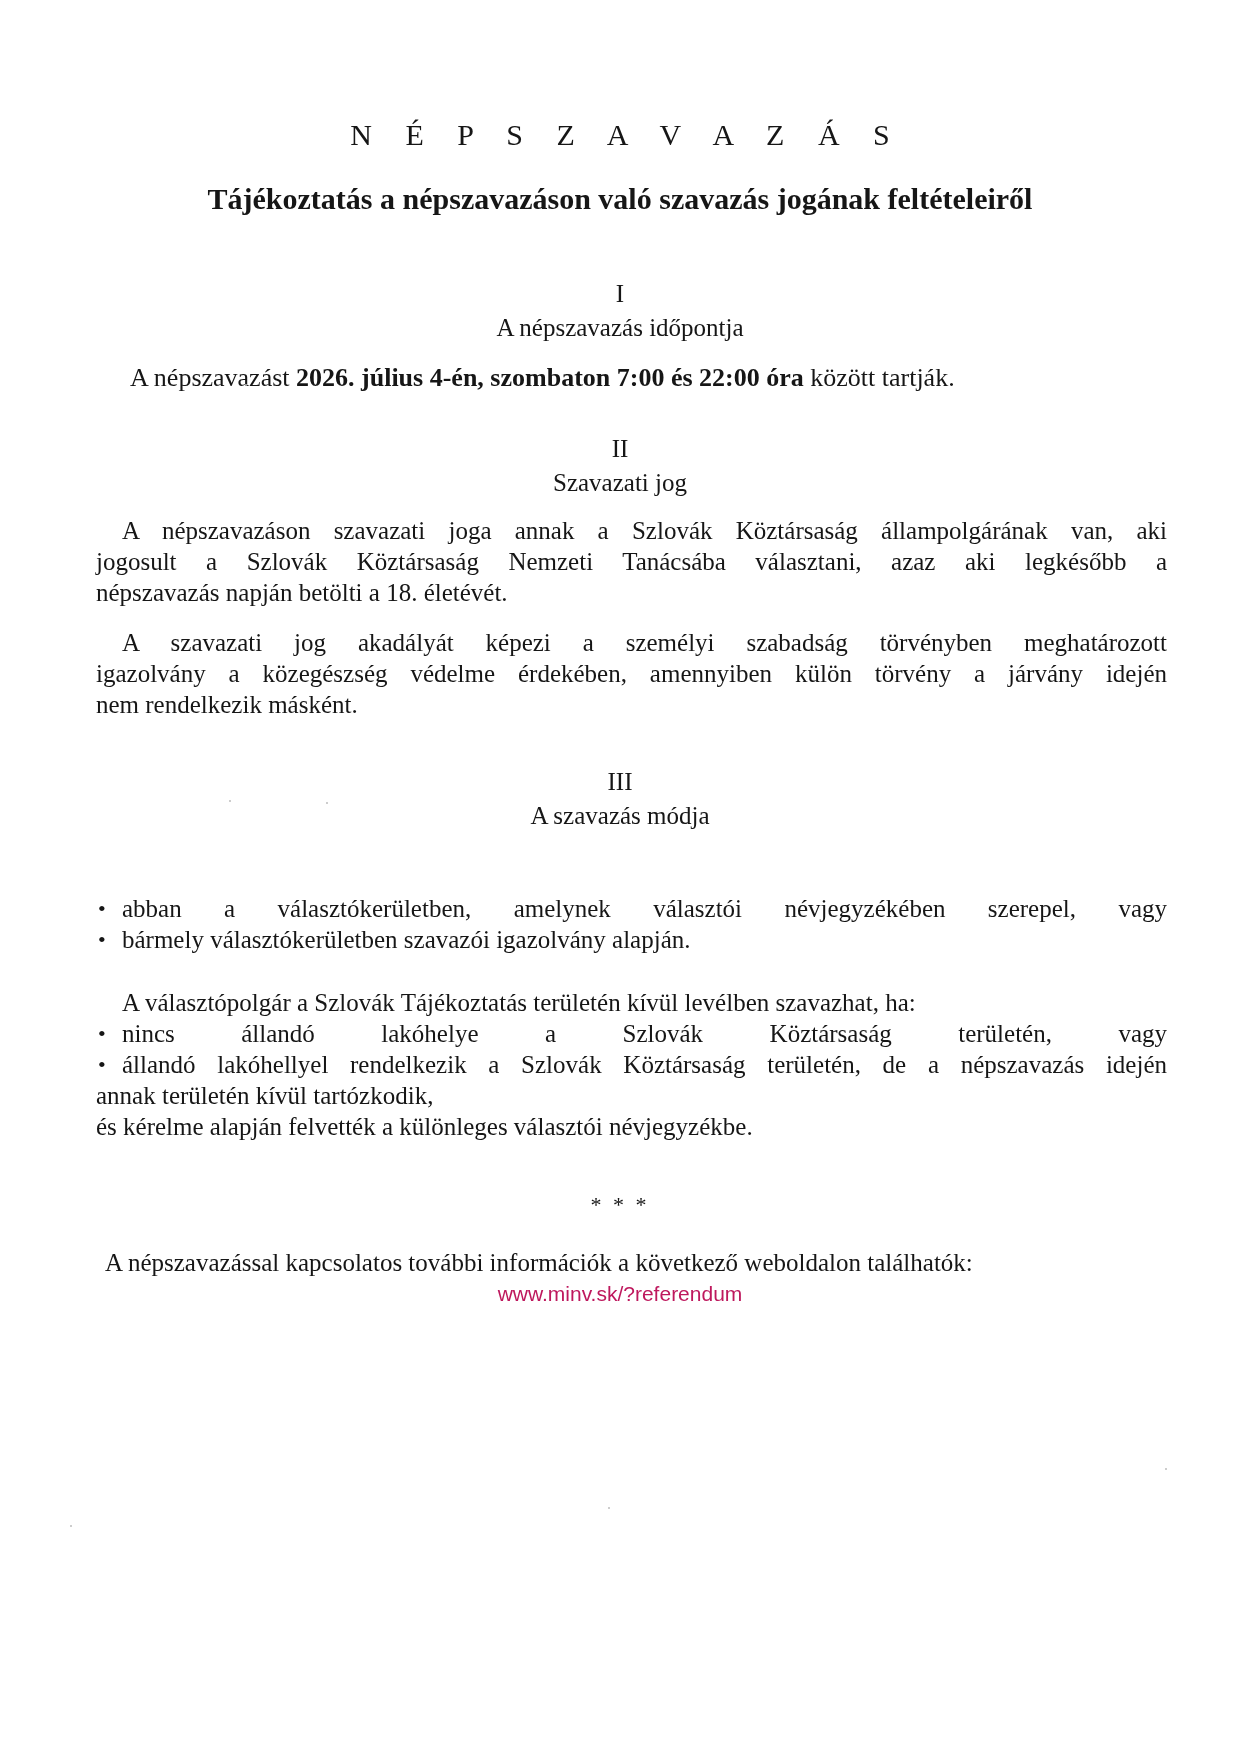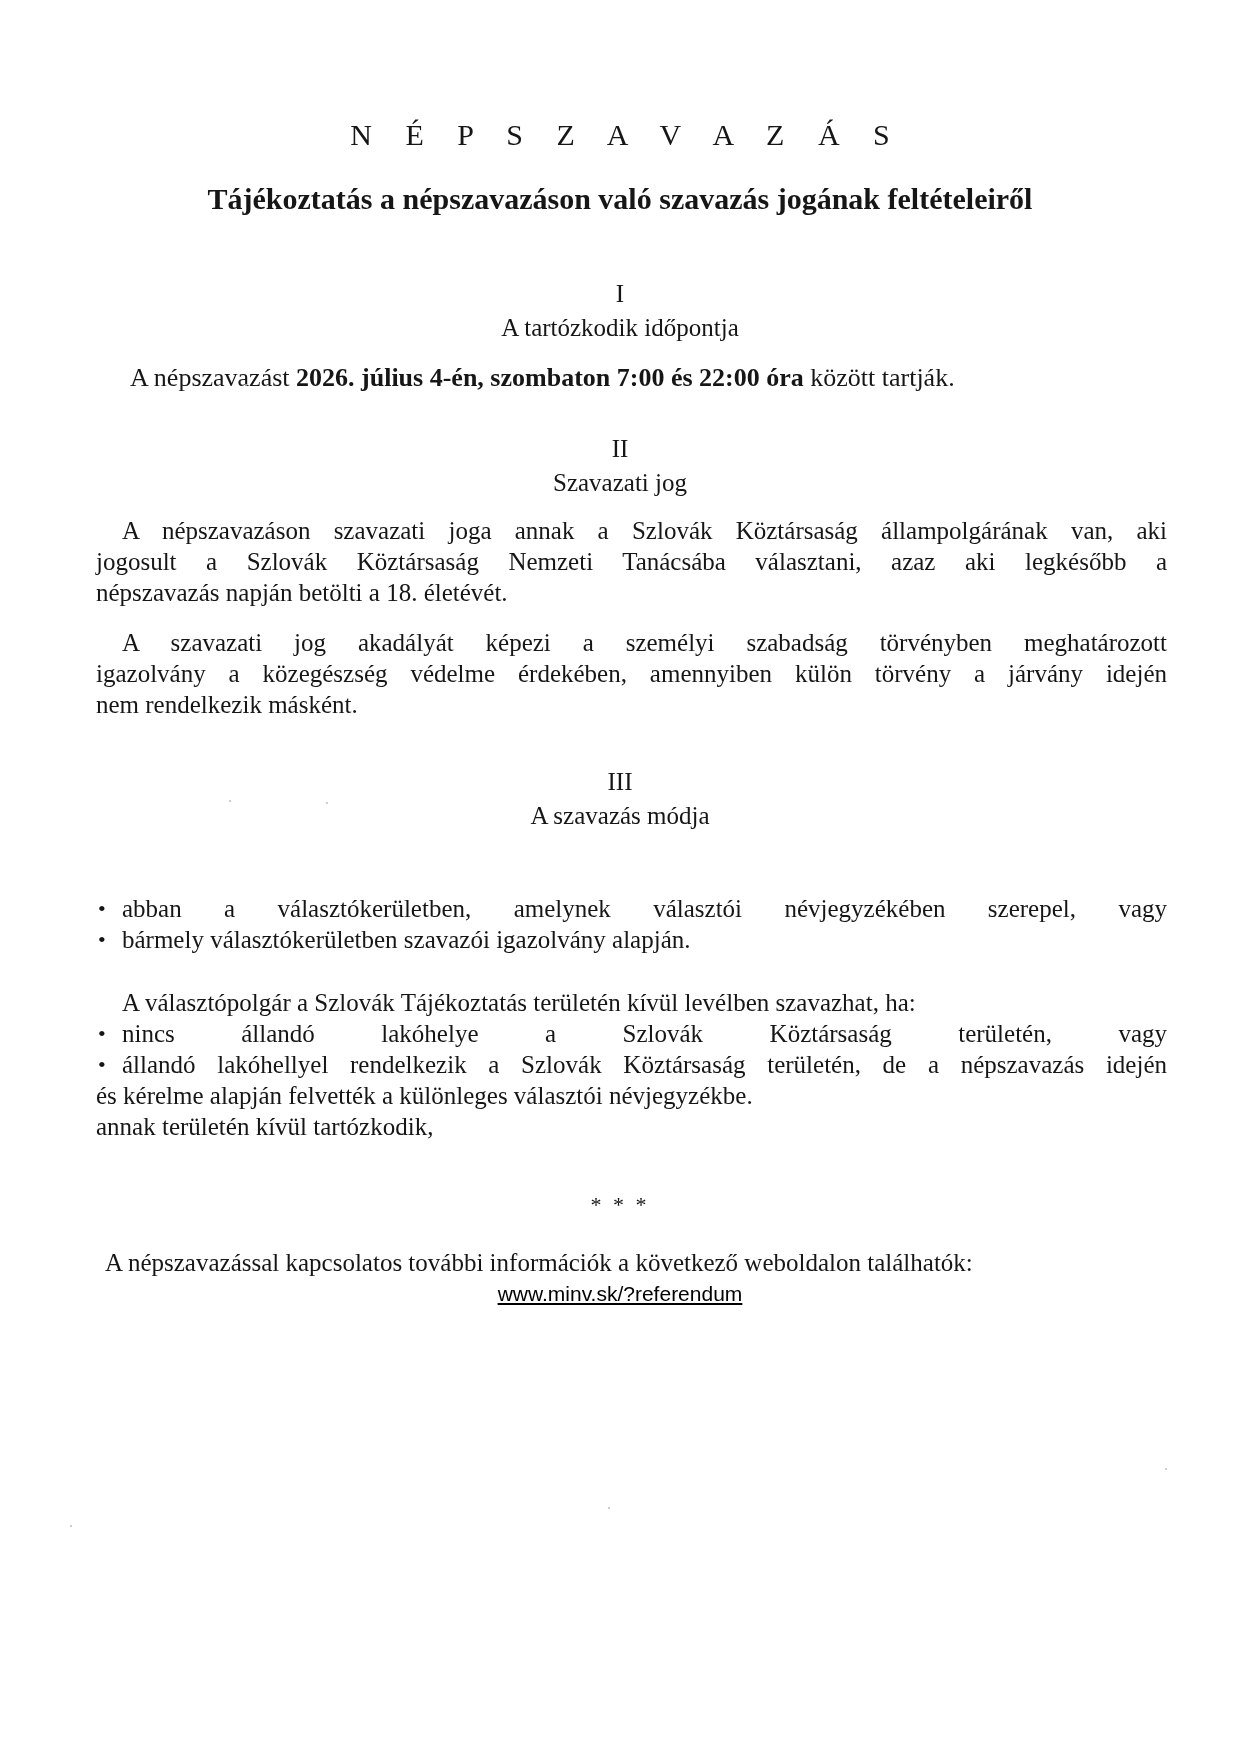--- a/index.html
+++ b/index.html
@@ -86,40 +86,39 @@
       font-size: 22px;
       letter-spacing: 3px;
     }
     .link {
       top: 1282px;
       font-family: "Liberation Sans", "DejaVu Sans", sans-serif;
       font-size: 21px;
       color: #2a2a2a;
     }
     .link a {
-      color: #000000;
-      text-decoration: underline;
+      color: #be185d;
     }
     .speck {
       position: absolute;
       width: 2px; height: 2px;
       background: #bdbdbd;
       border-radius: 1px;
     }
   </style>
 </head>
 <body>
 
 <div class="page">
 
   <h1 class="abs center main-title">N É P S Z A V A Z Á S</h1>
   <h2 class="abs center subtitle">Tájékoztatás a népszavazáson való szavazás jogának feltételeiről</h2>
 
   <div class="abs center sec-num" style="top:280px;">I</div>
-  <div class="abs center sec-title" style="top:314px;">A tartózkodik időpontja</div>
+  <div class="abs center sec-title" style="top:314px;">A népszavazás időpontja</div>
   <p class="abs body-text" style="top:350px; left:118px; margin:12px; white-space:nowrap; font-size:26px;">
     <span>A népszavazást </span><b>2026. július 4-én, szombaton 7:00 és 22:00 óra</b><span> között tartják.</span>
   </p>
 
   <div class="abs center sec-num" style="top:435px;">II</div>
   <div class="abs center sec-title" style="top:469px;">Szavazati jog</div>
 
   <div class="para body-text" style="top:515px;">
     <div class="justify-full" style="padding-left:26px;">A népszavazáson szavazati joga annak a Szlovák Köztársaság állampolgárának van, aki</div>
     <div class="justify-full">jogosult a Szlovák Köztársaság Nemzeti Tanácsába választani, azaz aki legkésőbb a</div>
@@ -153,22 +152,22 @@
     <li>
       <span class="bullet">•</span>
       <div class="justify-full" style="text-align:justify;">nincs állandó lakóhelye a Szlovák Köztársaság területén, vagy</div>
     </li>
     <li>
       <span class="bullet">•</span>
       <div class="justify-full" style="text-align:justify;">állandó lakóhellyel rendelkezik a Szlovák Köztársaság területén, de a népszavazás idején</div>
     </li>
   </ul>
   <div class="para body-text" style="top:1080px;">
+    <div>annak területén kívül tartózkodik,</div>
     <div>és kérelme alapján felvették a különleges választói névjegyzékbe.</div>
-    <div>annak területén kívül tartózkodik,</div>
   </div>
 
   <div class="abs center stars">* * *</div>
 
   <p class="abs body-text" style="top:1238px; left:96px; width:1071px; margin:9px; ">A népszavazással kapcsolatos további információk a következő weboldalon találhatók:</p>
 
   <div class="abs center link">
     <a>www.minv.sk/?referendum</a>
   </div>
 

